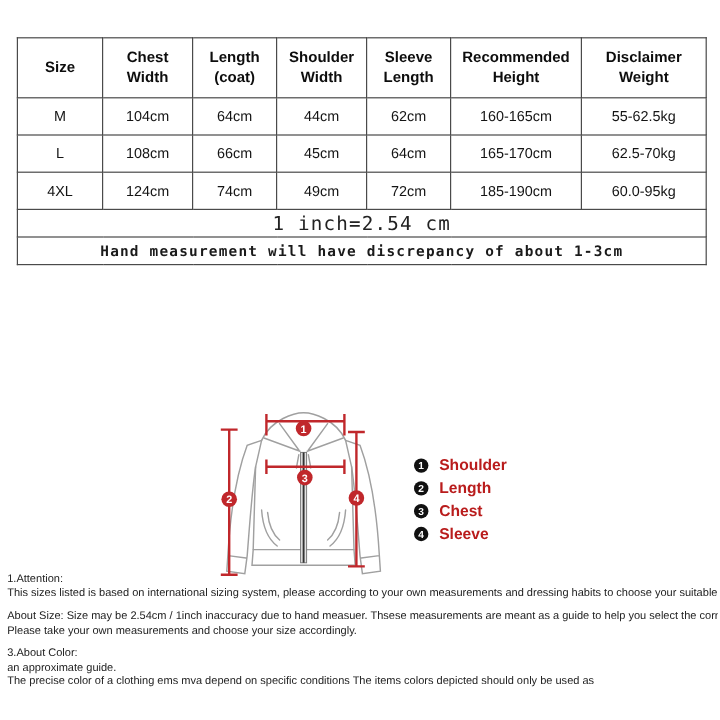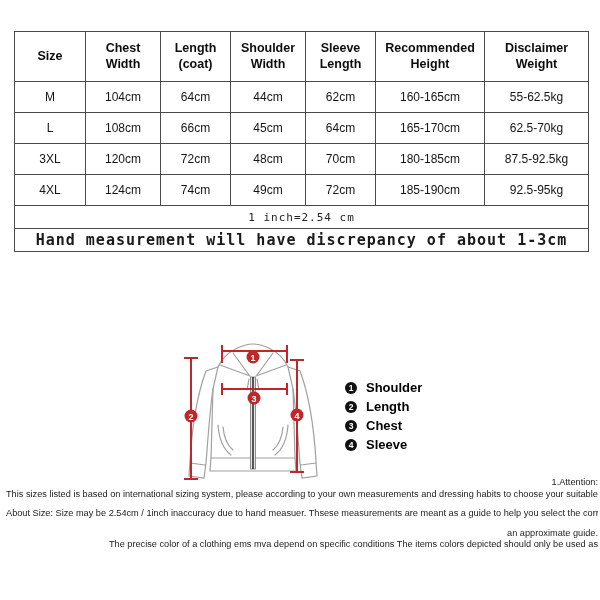--- a/index.html
+++ b/index.html
@@ -15,39 +15,39 @@
   table.size-table td{
     border:1px solid #4a4a4a;text-align:center;vertical-align:middle;
     font-size:12px;color:#141414;padding:0 2px;overflow:hidden;
   }
   table.size-table tr.hdr td{
     height:49px;font-weight:bold;font-size:12.5px;line-height:1.25;color:#0d0d0d;
   }
   table.size-table tr.data td{height:30px;}
   table.size-table td.note-inch{
     height:22px;font-family:"DejaVu Sans Mono","Liberation Mono",monospace;
-    font-size:11px;letter-spacing:1px;color:#222;
+    font-size:16px;letter-spacing:1px;color:#222;
   }
   table.size-table td.note-hand{
     height:22px;font-family:"DejaVu Sans Mono","Liberation Mono",monospace;
-    font-size:15px;font-weight:bold;letter-spacing:1px;color:#1a1a1a;
+    font-size:12px;font-weight:bold;letter-spacing:1px;color:#1a1a1a;
   }
   
   .hoodie-svg{position:absolute;left:150px;top:333px;width:200px;height:150px;}
   .legend{position:absolute;left:345px;top:381px;}
   .legend-item{display:flex;align-items:center;margin-bottom:6px;height:13px;}
   .legend-bullet{
     width:12px;height:12px;border-radius:50%;background:#111;color:#fff;
     font-size:8.5px;font-weight:bold;display:flex;align-items:center;justify-content:center;
     margin-right:9px;flex:0 0 12px;
   }
-  .legend-label{font-size:13px;font-weight:700;color:#000000;line-height:13px;}
+  .legend-label{font-size:13px;font-weight:700;color:#b91c1c;line-height:13px;}
   
   .notes{position:absolute;left:6px;top:477px;width:592px;}
-  .note-section{margin-bottom:8px;text-align:right;}
+  .note-section{margin-bottom:8px;}
   .note-title{font-size:9.2px;line-height:11.5px;color:#222;}
   .note-line{font-size:9.2px;line-height:11.5px;color:#222;white-space:nowrap;overflow:hidden;}
 </style>
 </head>
 <body>
 
 <table class="size-table">
   <colgroup>
     <col style="width:71px">
       <col style="width:75px">
@@ -79,36 +79,27 @@
   <tr class="data">
     <td>L</td>
     <td>108cm</td>
     <td>66cm</td>
     <td>45cm</td>
     <td>64cm</td>
     <td>165-170cm</td>
     <td>62.5-70kg</td>
   </tr>
   <tr class="data">
-    <td>3XL</td>
-    <td>120cm</td>
-    <td>72cm</td>
-    <td>48cm</td>
-    <td>70cm</td>
-    <td>180-185cm</td>
-    <td>87.5-92.5kg</td>
-  </tr>
-  <tr class="data">
     <td>4XL</td>
     <td>124cm</td>
     <td>74cm</td>
     <td>49cm</td>
     <td>72cm</td>
     <td>185-190cm</td>
-    <td>92.5-95kg</td>
+    <td>60.0-95kg</td>
   </tr>
   <tr>
     <td class="note-inch" colspan="7">1 inch=2.54 cm</td>
   </tr>
   <tr>
     <td class="note-hand" colspan="7">Hand measurement will have discrepancy of about 1-3cm</td>
   </tr>
 </tbody>
   </table>
 
@@ -174,18 +165,20 @@
   </div>
 </div>
 
 <div class="notes">
   <div class="note-section">
     <div class="note-title">1.Attention:</div>
     <div class="note-line">This sizes listed is based on international sizing system, please according to your own measurements and dressing habits to choose your suitable size.</div>
   </div>
   <div class="note-section">
     <div class="note-line">About Size: Size may be 2.54cm / 1inch inaccuracy due to hand measuer. Thsese measurements are meant as a guide to help you select the correct size.</div>
+    <div class="note-line">Please take your own measurements and choose your size accordingly.</div>
   </div>
   <div class="note-section">
+    <div class="note-title">3.About Color:</div>
     <div class="note-line">an approximate guide.</div>
     <div class="note-line">The precise color of a clothing ems mva depend on specific conditions The items colors depicted should only be used as</div>
   </div>
 </div>
 
 </body></html>

